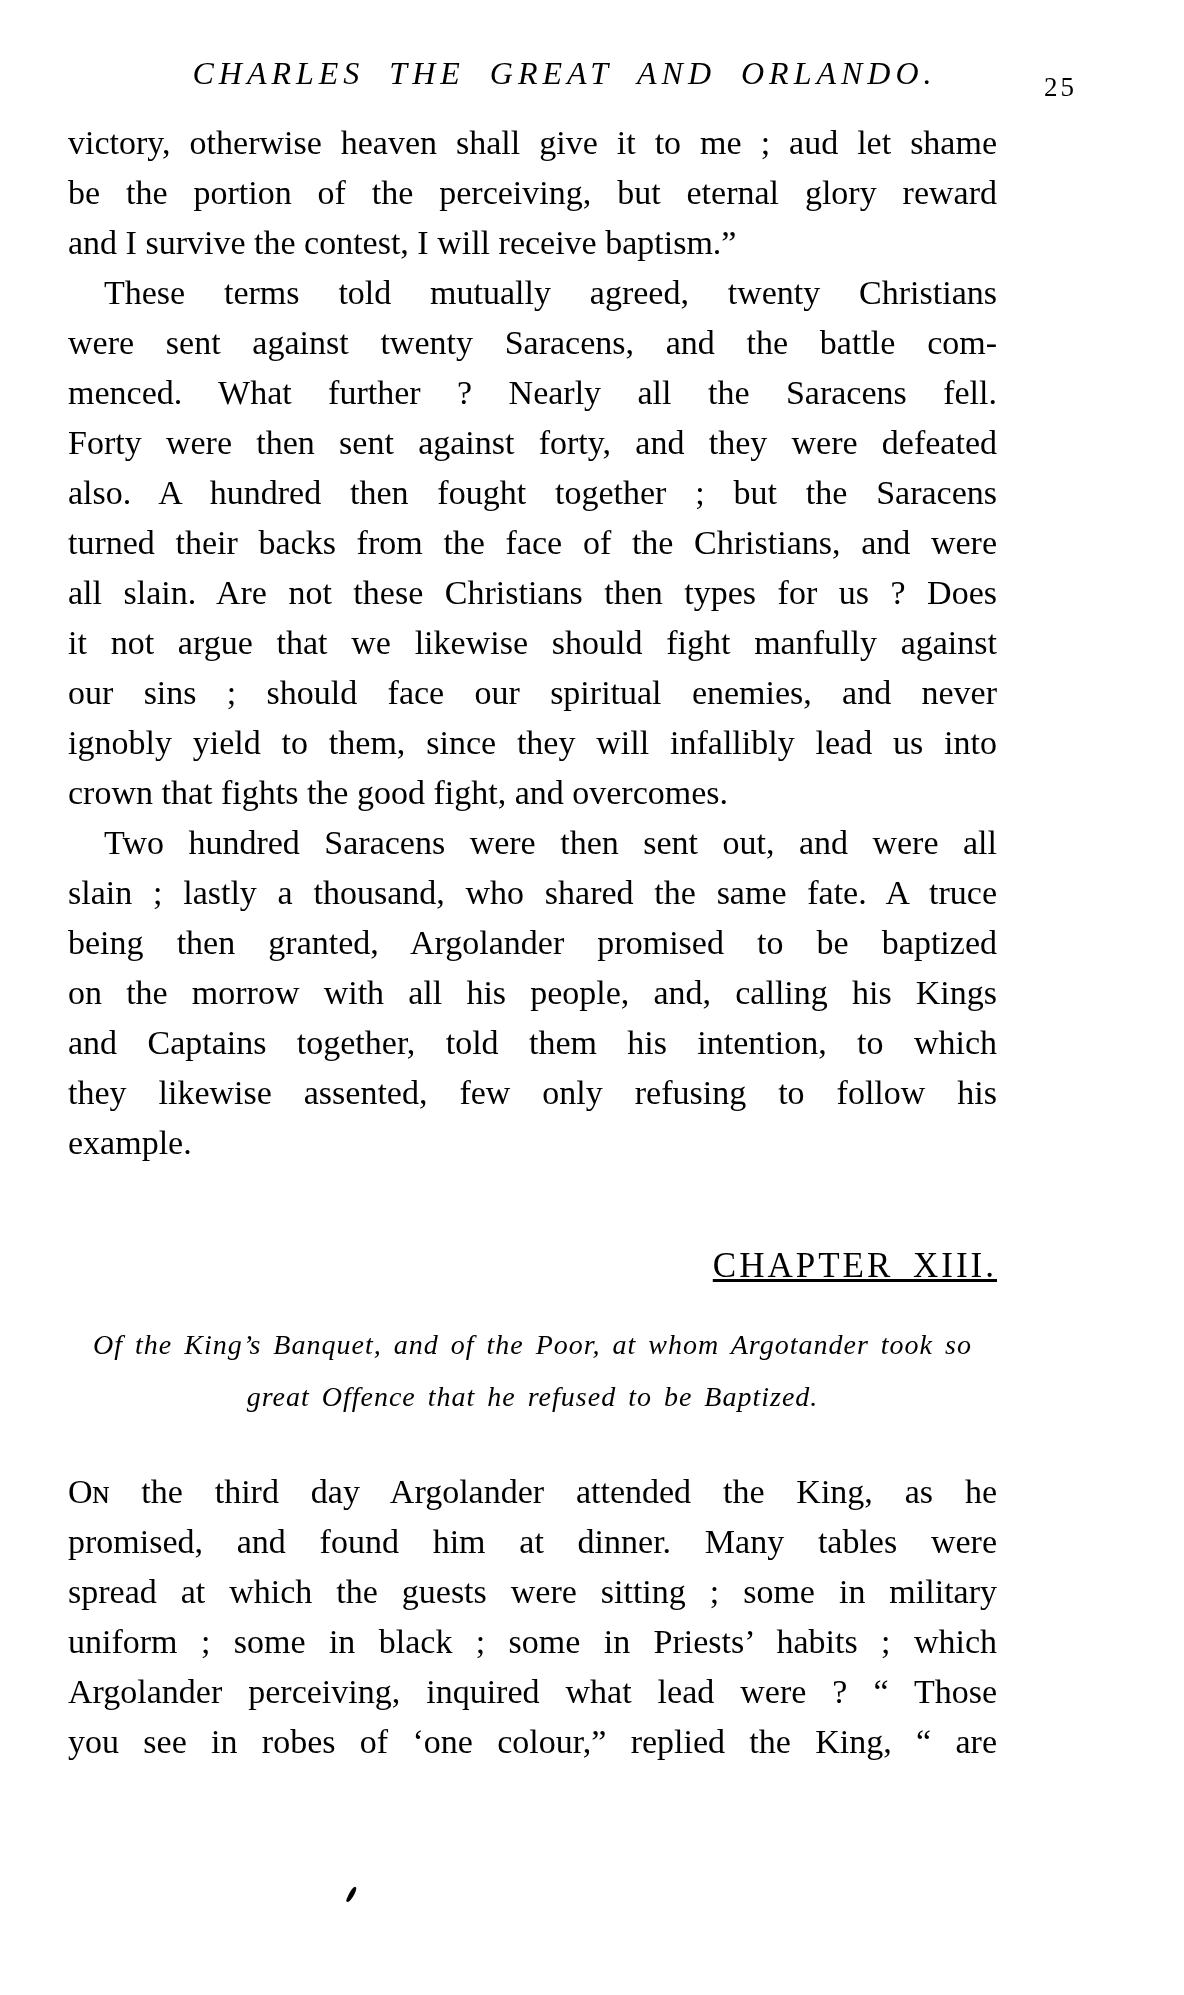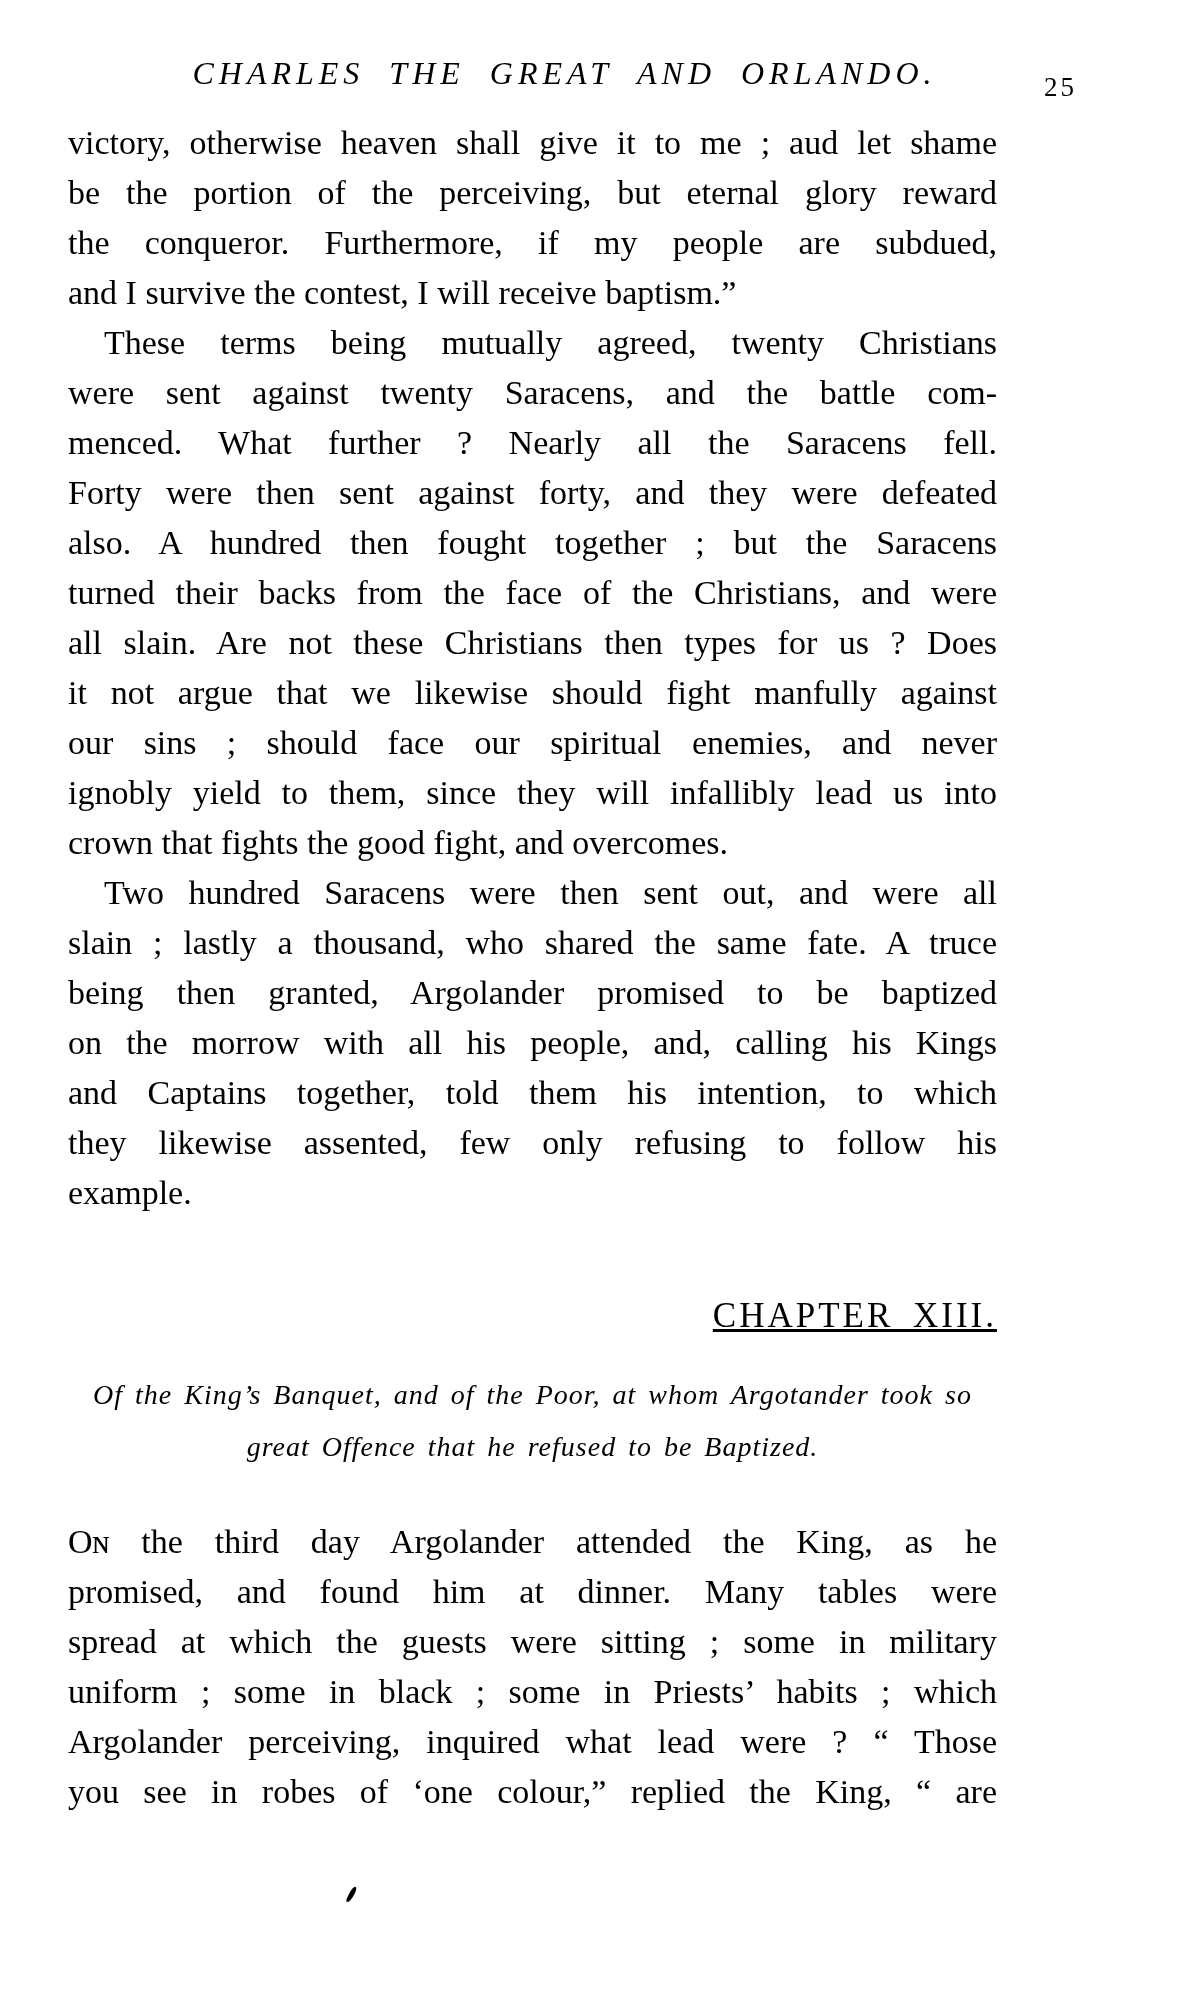--- a/index.html
+++ b/index.html
@@ -97,26 +97,25 @@
 
   <div class="text-block">
 
     <div class="running-head">CHARLES THE GREAT AND ORLANDO.</div>
 
     <div class="body-text">
 
       <div>
         <div class="tline">victory, otherwise heaven shall give it to me ; aud let shame</div>
         <div class="tline">be the portion of the perceiving, but eternal glory reward</div>
-        <div class="tline">the conqueror. Furthermore, if my people are subdued,</div>
         <div class="tline pend">and I survive the contest, I will receive baptism.”</div>
       </div>
 
       <div>
-        <div class="tline pindent">These terms being mutually agreed, twenty Christians</div>
+        <div class="tline pindent">These terms told mutually agreed, twenty Christians</div>
         <div class="tline">were sent against twenty Saracens, and the battle com-</div>
         <div class="tline">menced. What further ? Nearly all the Saracens fell.</div>
         <div class="tline">Forty were then sent against forty, and they were defeated</div>
         <div class="tline">also. A hundred then fought together ; but the Saracens</div>
         <div class="tline">turned their backs from the face of the Christians, and were</div>
         <div class="tline">all slain. Are not these Christians then types for us ? Does</div>
         <div class="tline">it not argue that we likewise should fight manfully against</div>
         <div class="tline">our sins ; should face our spiritual enemies, and never</div>
         <div class="tline">ignobly yield to them, since they will infallibly lead us into</div>
         <div class="tline pend">crown that fights the good fight, and overcomes.</div>

